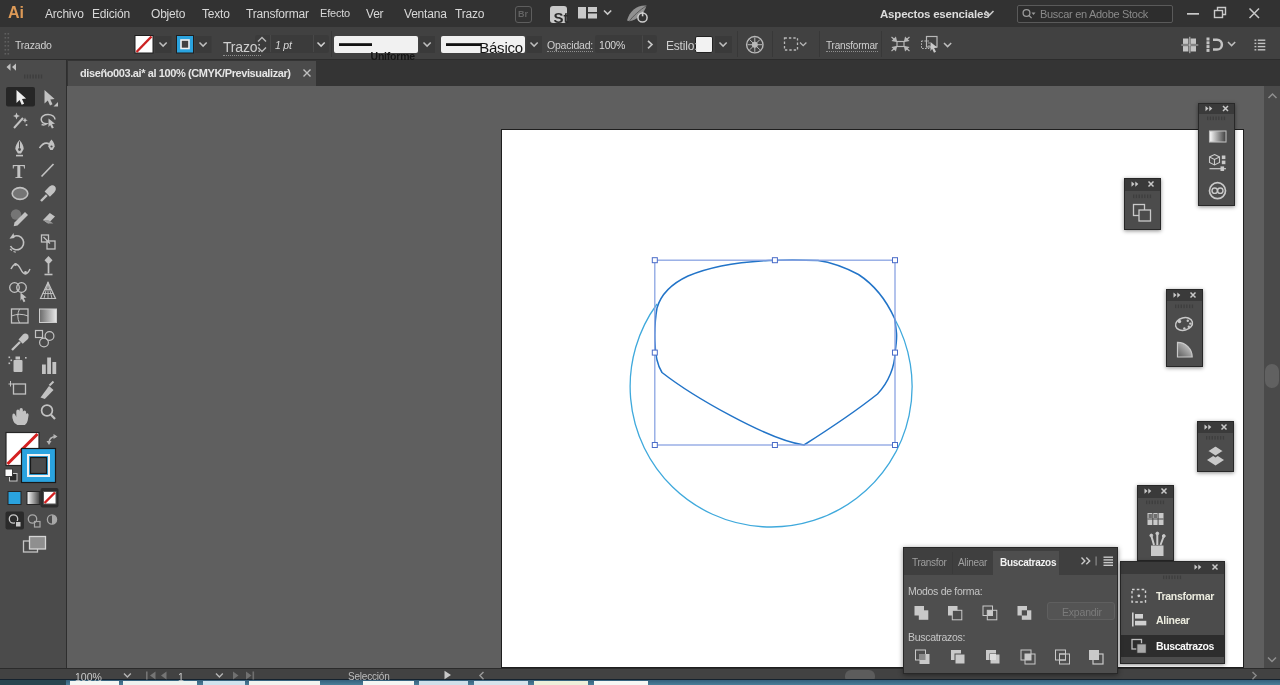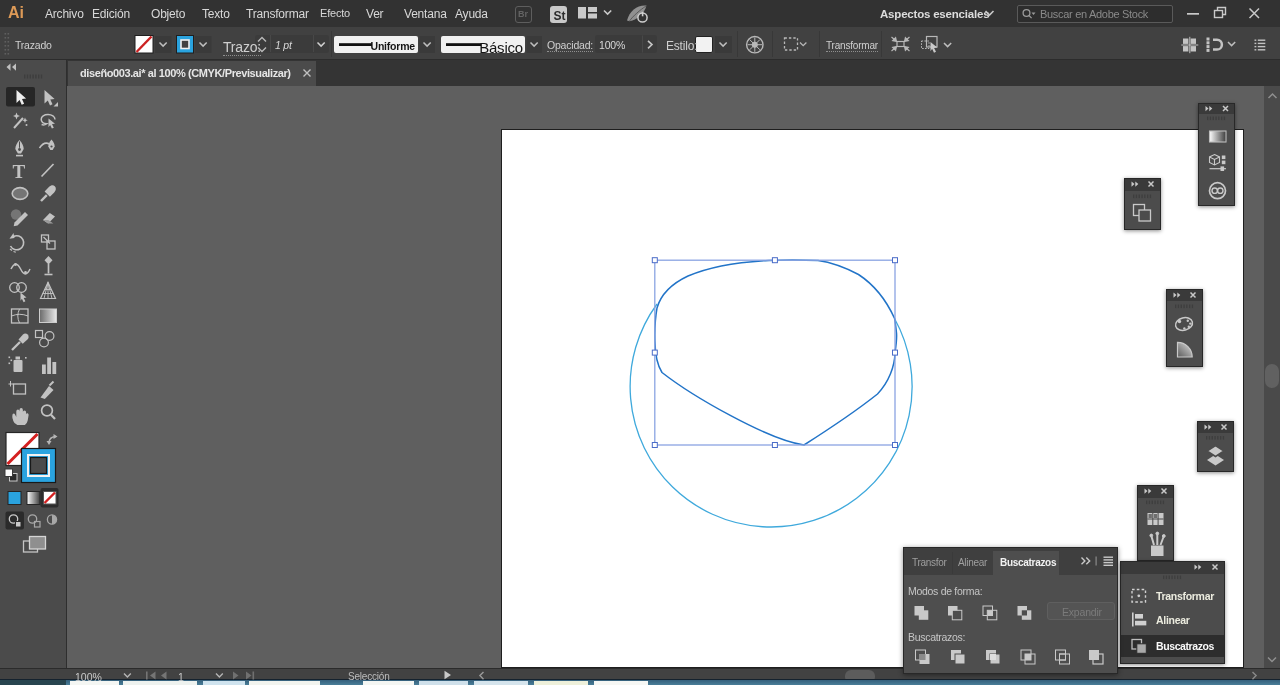--- a/index.html
+++ b/index.html
@@ -78,35 +78,35 @@
 
 <span class="t" style="left:8px;top:4px;font-size:16px;font-weight:bold;color:#dd9a57;">Ai</span>
 <span class="t" style="left:45px;top:7px;font-size:12px;color:#d8d8d8;letter-spacing:-0.2px;">Archivo</span>
 <span class="t" style="left:92px;top:7px;font-size:12px;color:#d8d8d8;letter-spacing:-0.2px;">Edición</span>
 <span class="t" style="left:151px;top:7px;font-size:12px;color:#d8d8d8;letter-spacing:-0.2px;">Objeto</span>
 <span class="t" style="left:202px;top:7px;font-size:12px;color:#d8d8d8;letter-spacing:-0.2px;">Texto</span>
 <span class="t" style="left:246px;top:7px;font-size:12px;color:#d8d8d8;letter-spacing:-0.2px;">Transformar</span>
 <span class="t" style="left:320px;top:7px;font-size:11px;color:#d8d8d8;letter-spacing:-0.2px;">Efecto</span>
 <span class="t" style="left:366px;top:7px;font-size:12px;color:#d8d8d8;letter-spacing:-0.2px;">Ver</span>
 <span class="t" style="left:398px;top:7px;font-size:12px;color:#d8d8d8;letter-spacing:-0.2px;margin-left:6px;">Ventana</span>
-<span class="t" style="left:455px;top:7px;font-size:12px;color:#d8d8d8;letter-spacing:-0.2px;">Ayuda</span>
+<span class="t" style="left:455px;top:7px;font-size:12px;color:#d8d8d8;letter-spacing:-0.2px;">Trazo</span>
 <span class="t" style="left:880px;top:7.5px;font-size:11.5px;color:#dcdcdc;letter-spacing:-0.2px;font-weight:bold;">Aspectos esenciales</span>
 <div class="abs" id="searchbox" style="left:1017px;top:5px;width:156px;height:18px;background:#2d2d2d;border:1px solid #5a5a5a;border-radius:2px;box-sizing:border-box;"></div>
 <span class="t" style="left:1040px;top:8px;font-size:11px;color:#8a8a8a;letter-spacing:-0.3px;">Buscar en Adobe Stock</span>
 <div class="abs" id="bric" style="left:515px;top:6px;width:17px;height:17px;border:1px solid #5e5e5e;border-radius:3px;box-sizing:border-box;"></div>
 <span class="t" style="left:518px;top:9px;font-size:9px;font-weight:bold;color:#636363;">Br</span>
 <div class="abs" id="stic" style="left:550px;top:6px;width:17px;height:17px;background:#c9c9c9;border-radius:3px;"></div>
-<span class="t" style="left:553.5px;top:9px;font-size:12px;font-weight:bold;color:#2b2b2b;">St</span>
+<span class="t" style="left:553.5px;top:9px;font-size:15px;font-weight:bold;color:#2b2b2b;">St</span>
 
 <span class="t" style="left:15px;top:38.5px;font-size:10.5px;color:#cfcfcf;letter-spacing:-0.2px;">Trazado</span>
 <span class="t" style="left:223px;top:38.5px;font-size:14px;color:#cfcfcf;letter-spacing:-0.2px;border-bottom:1px dotted #8f8f8f;text-align:right;">Trazo:</span>
 <div class="abs" style="left:254.5px;top:34.5px;width:74.5px;height:18px;background:#3b3b3b;border-radius:2px;"></div>
 <span class="t" style="left:275px;top:38.5px;font-size:10.5px;color:#d8d8d8;letter-spacing:-0.2px;font-style:italic;">1 pt</span>
 <div class="abs" style="left:334px;top:36px;width:84px;height:17px;background:#f1f1f1;border-radius:2px;"></div>
-<span class="t" style="right:865px;top:40px;font-size:10.5px;font-weight:bold;color:#151515;letter-spacing:-0.2px;">Uniforme</span>
+<span class="t" style="right:865px;top:50px;font-size:10.5px;font-weight:bold;color:#151515;letter-spacing:-0.2px;">Uniforme</span>
 <div class="abs" style="left:441px;top:36px;width:84px;height:17px;background:#f1f1f1;border-radius:2px;"></div>
 <span class="t" style="right:757px;top:38.5px;font-size:15px;font-weight:normal;color:#151515;letter-spacing:-0.2px;">Básico</span>
 <span class="t" style="left:547px;top:38.5px;font-size:10.5px;color:#cfcfcf;letter-spacing:-0.2px;border-bottom:1px dotted #8f8f8f;">Opacidad:</span>
 <span class="t" style="left:599px;top:38.5px;font-size:10.5px;color:#d8d8d8;letter-spacing:-0.2px;">100%</span>
 <div class="abs" style="left:595px;top:35px;width:62px;height:18px;background:#3b3b3b;border-radius:2px;"></div>
 <span class="t" style="left:666px;top:38.5px;font-size:12px;color:#cfcfcf;letter-spacing:-0.2px;">Estilo:</span>
 <div class="abs" style="left:695px;top:36px;width:18px;height:17px;background:#f2f2f2;border:1px solid #222;border-radius:2px;box-sizing:border-box;"></div>
 <span class="t" style="left:826px;top:40px;font-size:10px;color:#cfcfcf;letter-spacing:-0.2px;border-bottom:1px dotted #8f8f8f;">Transformar</span>
 
 <span class="t" style="left:80px;top:67px;font-size:11px;font-weight:600;color:#e6e6e6;letter-spacing:-0.4px;">diseño003.ai* al 100% (CMYK/Previsualizar)</span>

